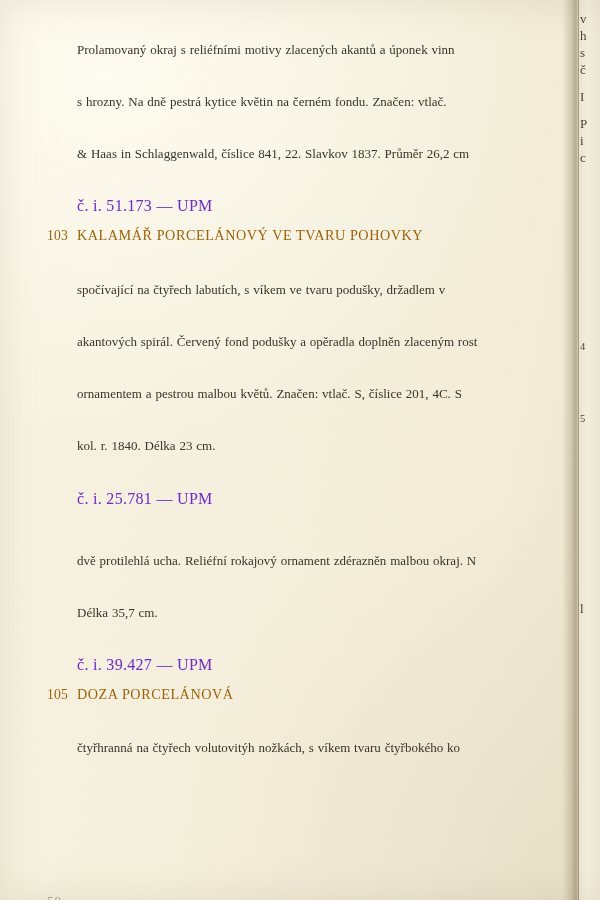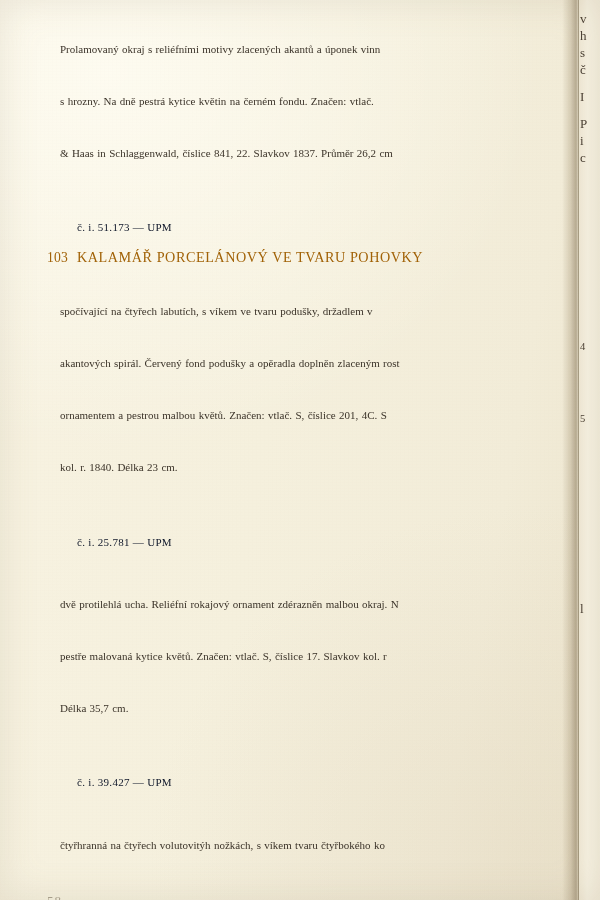--- a/index.html
+++ b/index.html
@@ -70,46 +70,45 @@
     width: 30px;
     font-size: 13.6px;
     letter-spacing: 0.2px;
   }
   .entry-title {
     display: inline;
   }
 
   .entry-body {
     display: block;
-    padding-left: 60px;
+    padding-left: 77px;
     padding-right: 0;
     width: 520px;
-    font-size: 11px;
+    font-size: 13px;
     line-height: 17.4px;
     text-align: justify;
     text-justify: inter-word;
     color: #3b3329;
     white-space: pre-wrap;
     word-spacing: 0.6px;
   }
   .entry-body .bodyline {
     display: block;
     white-space: nowrap;
     overflow: visible;
   }
 
   .entry-ref {
     display: block;
     padding-left: 77px;
-    font-size: 11px;
+    font-size: 16px;
     line-height: 17.4px;
     letter-spacing: 0.3px;
     white-space: nowrap;
-    color: #0f172a;
-    margin-top: 22px;
+    color: #6d28d9;
   }
 
   .gap-before-head { margin-top: 10px; }
 
   
   #fold-shadow {
     position: absolute;
     top: 0;
     right: 22px;
     width: 16px;
@@ -196,27 +195,29 @@
         <span class="bodyline">akantových spirál. Červený fond podušky a opěradla doplněn zlaceným rost</span>
         <span class="bodyline">ornamentem a pestrou malbou květů. Značen: vtlač. S, číslice 201, 4C.  S</span>
         <span class="bodyline">kol. r. 1840.  Délka 23 cm.</span>
       </span>
       <span class="entry-ref">č. i. 25.781  —  UPM</span>
     </div>
 
     <div class="entry gap-before-head">
       <span class="entry-body">
         <span class="bodyline">dvě protilehlá ucha. Reliéfní rokajový ornament zdérazněn malbou okraj. N</span>
-        <span class="bodyline">pestře malovaná kytice květů. Značen: vtlač. S, číslice 17.  Slavkov kol. r</span>
         <span class="bodyline">Délka 35,7 cm.</span>
       </span>
       <span class="entry-ref">č. i. 39.427  —  UPM</span>
     </div>
 
     <div class="entry gap-before-head">
+      <span class="entry-head">
+        <span class="entry-num">105</span><span class="entry-title">DOZA PORCELÁNOVÁ</span>
+      </span>
       <span class="entry-body">
         <span class="bodyline">čtyřhranná na čtyřech volutovitýh nožkách, s víkem tvaru čtyřbokého ko</span>
         
         
         
         
       </span>
 
     </div>
 

